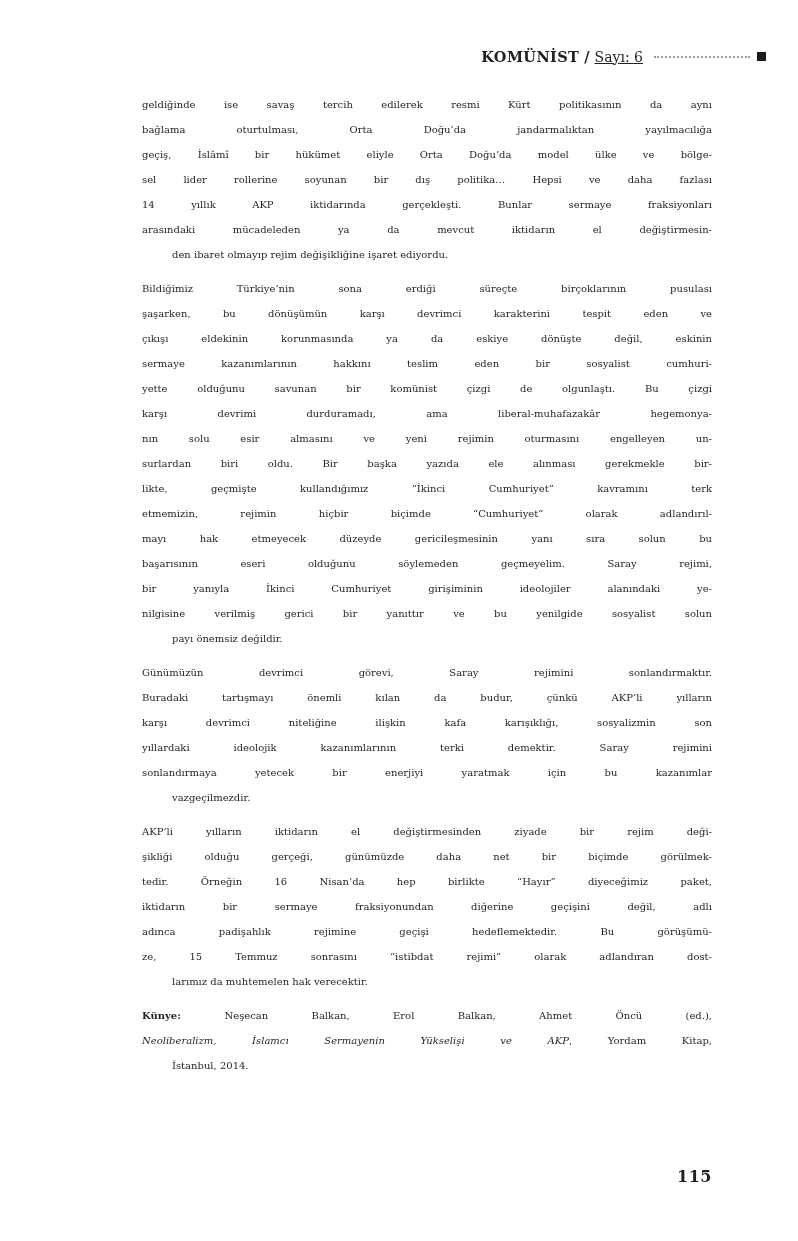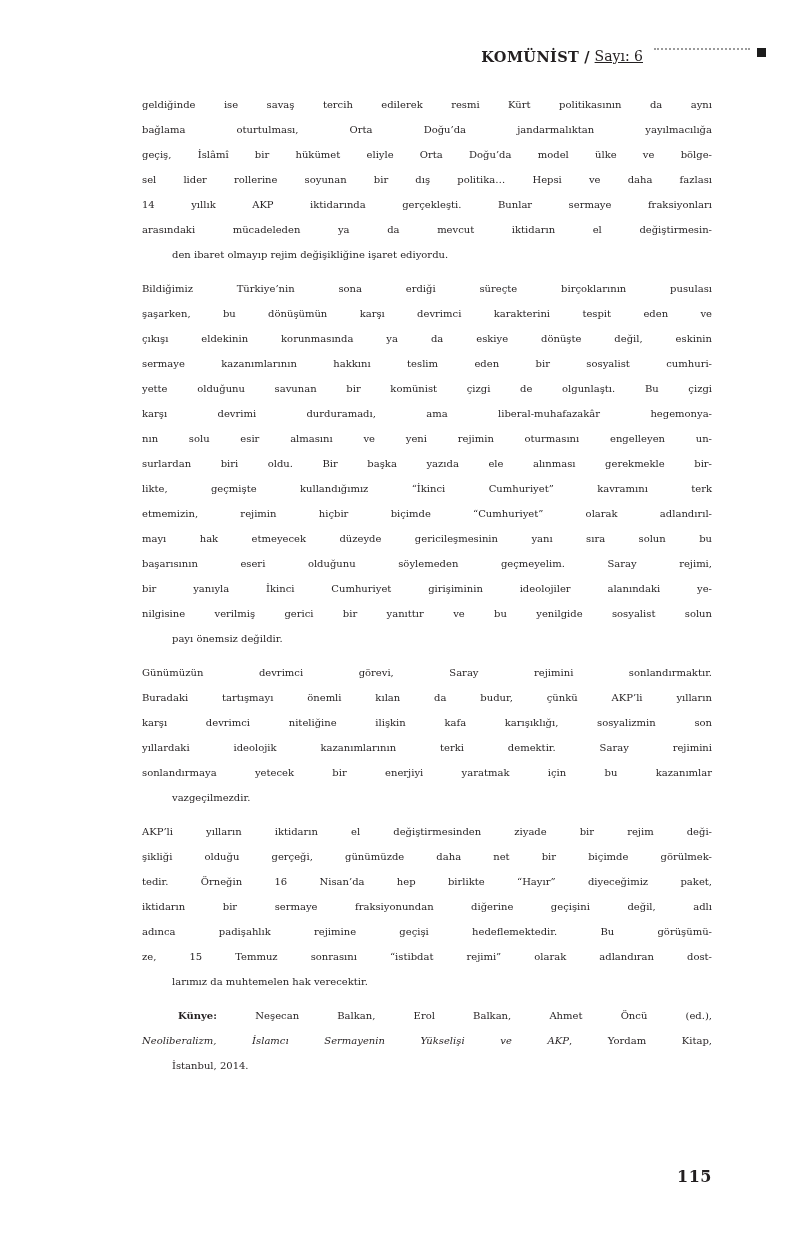--- a/index.html
+++ b/index.html
@@ -12,21 +12,21 @@
     background: #ffffff;
     font-family: "DejaVu Serif", "Liberation Serif", serif;
     color: #231f20;
     overflow: hidden;
   }
   .page-header {
     position: absolute;
     top: 48px;
     right: 32px;
     display: flex;
-    align-items: flex-start;
+    align-items: center;
     white-space: nowrap;
     margin-left: 44px;
   }
   .journal { font-weight: bold; font-size: 14.5px; letter-spacing: 0.4px; }
   .hdr-sep { font-weight: bold; font-size: 14.5px; margin: 0 5px; }
   .issue { font-size: 14px; text-decoration: underline; }
   .leader {
     width: 96px;
     height: 0;
     border-bottom: 2px dotted #9b9b9b;
@@ -37,21 +37,21 @@
     position: absolute;
     left: 142px;
     top: 92px;
     width: 570px;
     font-size: 10px;
     line-height: 25px;
   }
   .paragraph + .paragraph { margin-top: 9px; }
   .line { text-align: justify; text-align-last: justify; }
   .line.last { text-align-last: left; margin-left: 30px; }
-  .bold { font-weight: bold; margin-left: 36px; }
+  .bold { font-weight: bold; }
   .italic { font-style: italic; }
   .page-number {
     position: absolute;
     top: 1151px;
     right: 86px;
     font-weight: bold;
     font-size: 16px;
     letter-spacing: 0.5px;
     margin-top: 16px;
   }

